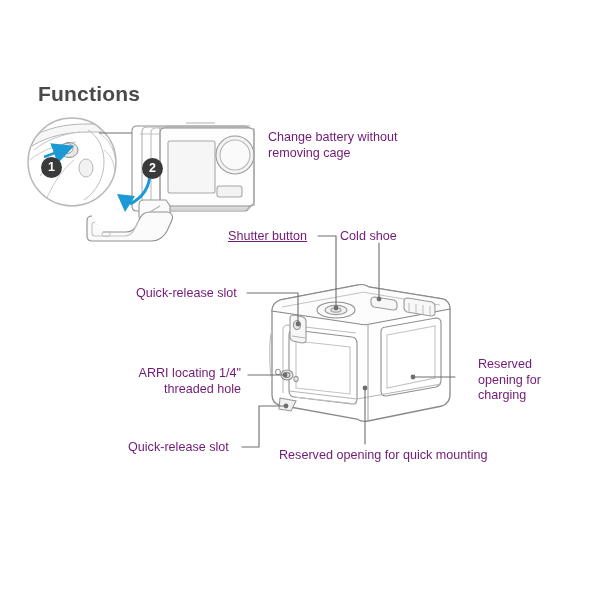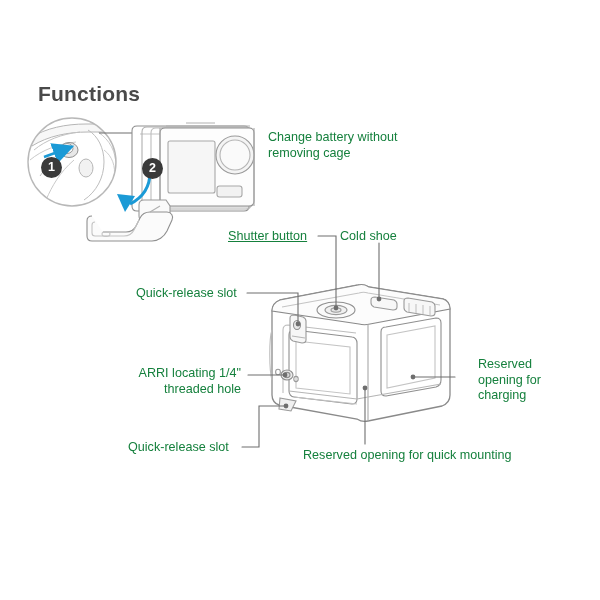--- a/index.html
+++ b/index.html
@@ -20,35 +20,35 @@
     font-weight:bold;
     color:#4a4a4a;
     letter-spacing:0.2px;
     white-space:nowrap;
     margin-top:8px;
   }
 
   .callout{
     position:absolute;
     font-size:12.6px;
-    color:#15803d;
+    color:#701a75;
     line-height:15.5px;
     white-space:pre-line;
   }
   .callout.right{text-align:right;}
   .callout.left{text-align:left;}
 
   .c-change{ left:268px; top:130px; }
   .c-shutter{ left:228px; top:229px;text-decoration:underline; }
   .c-coldshoe{ left:340px; top:229px; }
   .c-qrs1{ left:136px; top:286px; }
   .c-arri{ left:136px; top:366px; width:105px; text-align:right; }
   .c-charging{ left:478px; top:357px; }
   .c-qrs2{ left:128px; top:440px; }
-  .c-quickmount{ left:279px; top:448px;margin-left:24px; }
+  .c-quickmount{ left:279px; top:448px; }
 
   .badge{
     position:absolute;
     width:21px;height:21px;
     border-radius:50%;
     background:#3a3a3a;
     color:#ffffff;
     font-size:12.5px;
     font-weight:bold;
     display:flex;

